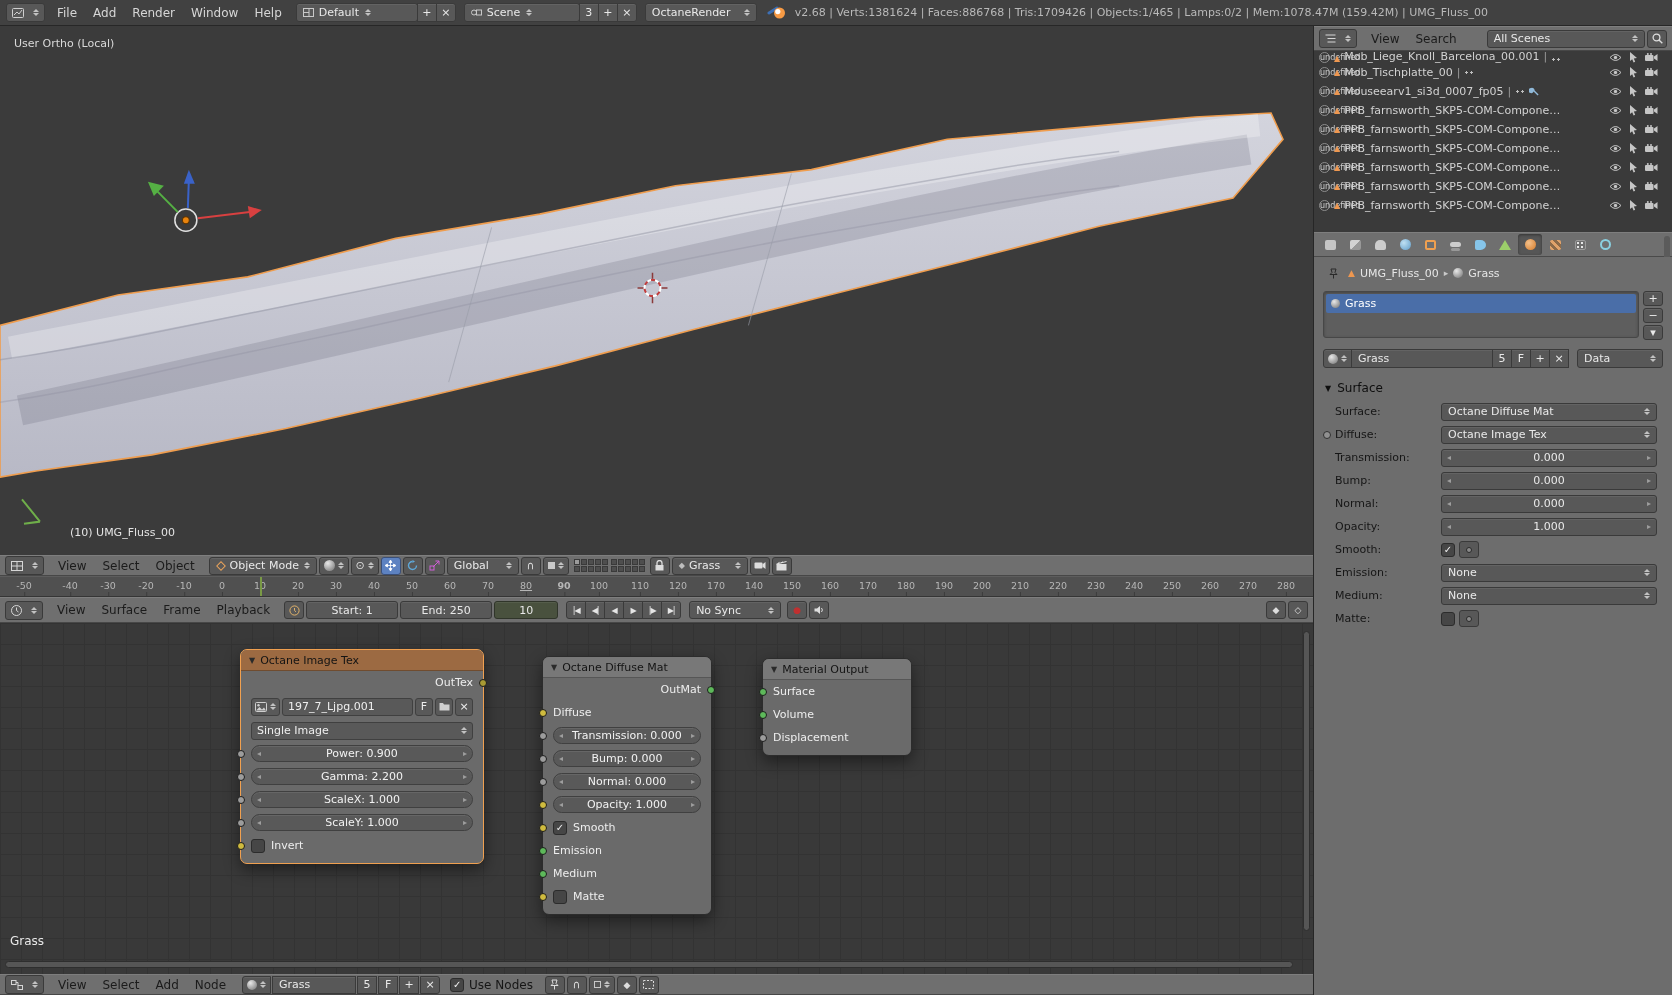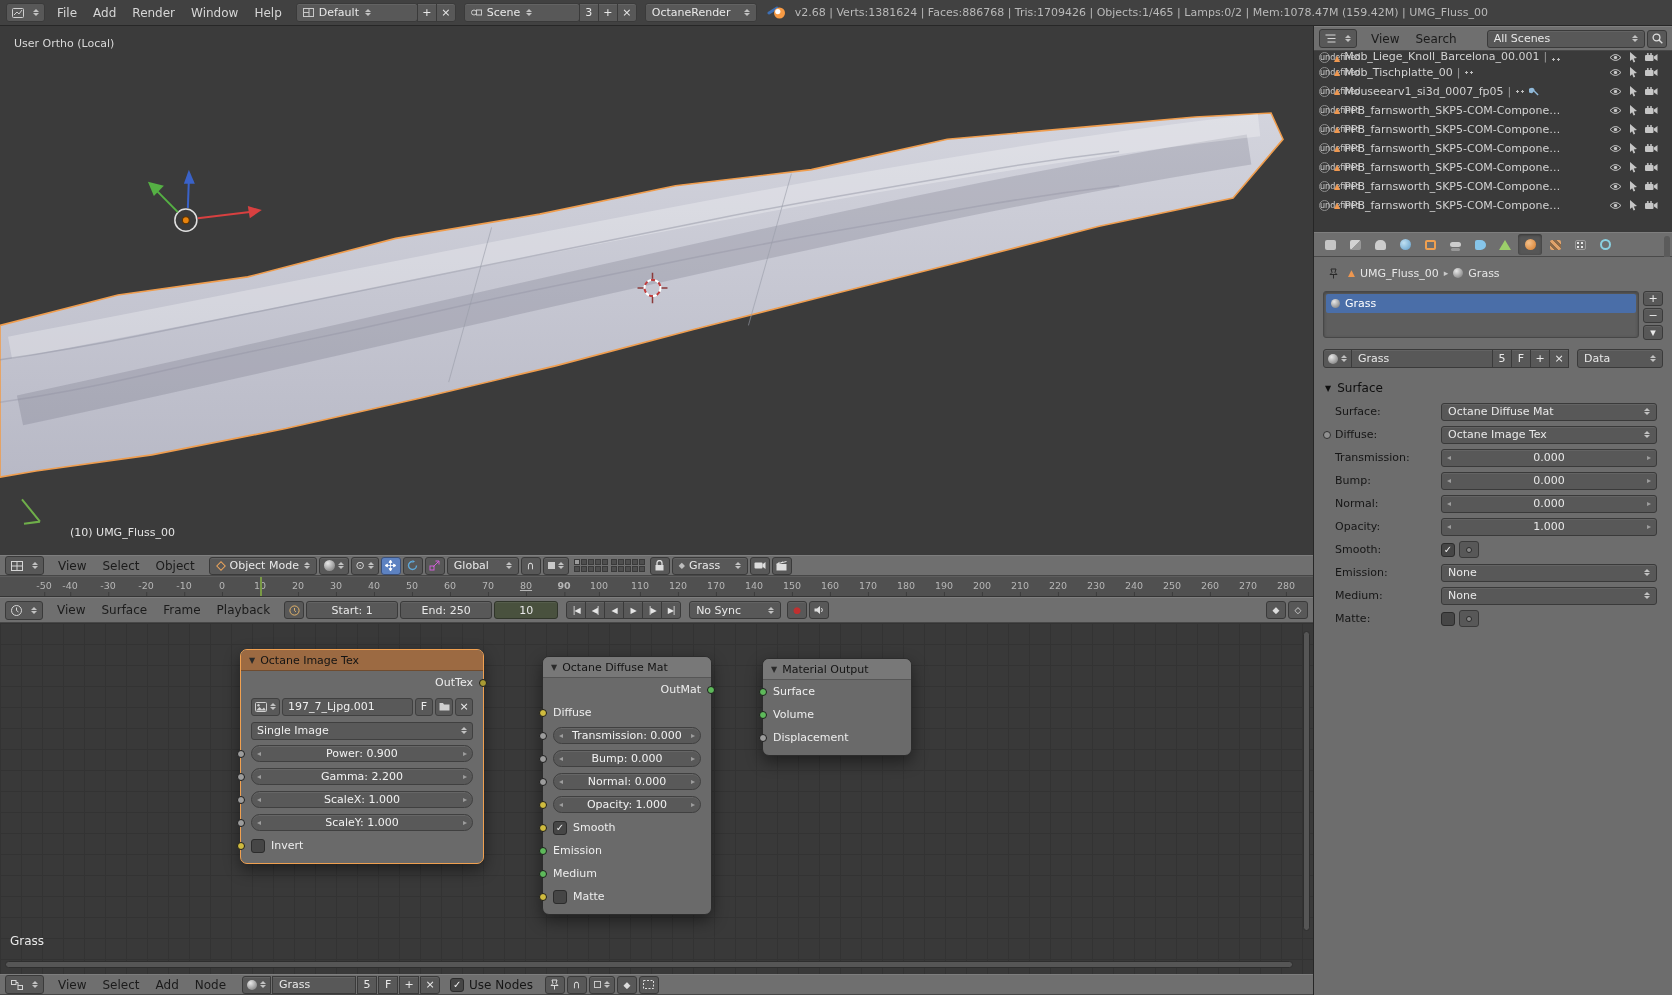--- a/index.html
+++ b/index.html
@@ -330,21 +330,21 @@
             <svg width="11" height="10" viewBox="0 0 11 10">
                 <rect x="0.5" y="3" width="10" height="6.5" fill="#ddd"></rect>
                 <path d="M0.5 3 L10.5 0.5 M2 2.6 L3.5 0.9 M5 2 L6.5 0.6" stroke="#ddd" fill="none"></path>
               </svg>
           </span>
         </div>
       </div>
 
       <div id="ruler">
         <div id="ruler-ticks">
-            <span class="tick" style="left: 44px;">-50</span>
+            <span class="tick" style="left: 24px;">-50</span>
             <span class="tick" style="left: 70px;">-40</span>
             <span class="tick" style="left: 108px;">-30</span>
             <span class="tick" style="left: 146px;">-20</span>
             <span class="tick" style="left: 184px;">-10</span>
             <span class="tick" style="left: 222px;">0</span>
             <span class="tick" style="left: 260px;">10</span>
             <span class="tick" style="left: 298px;">20</span>
             <span class="tick" style="left: 336px;">30</span>
             <span class="tick" style="left: 374px;">40</span>
             <span class="tick" style="left: 412px;">50</span>

